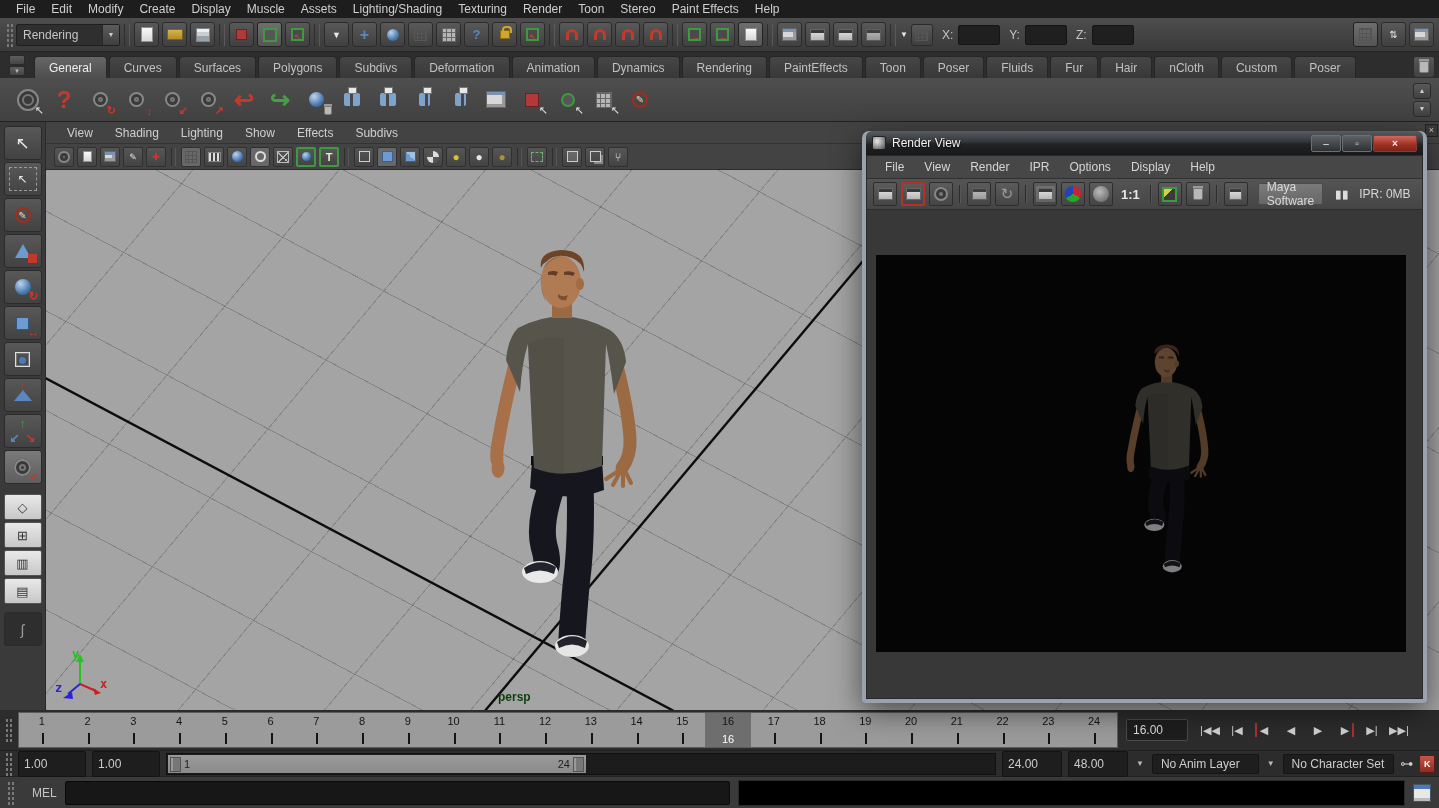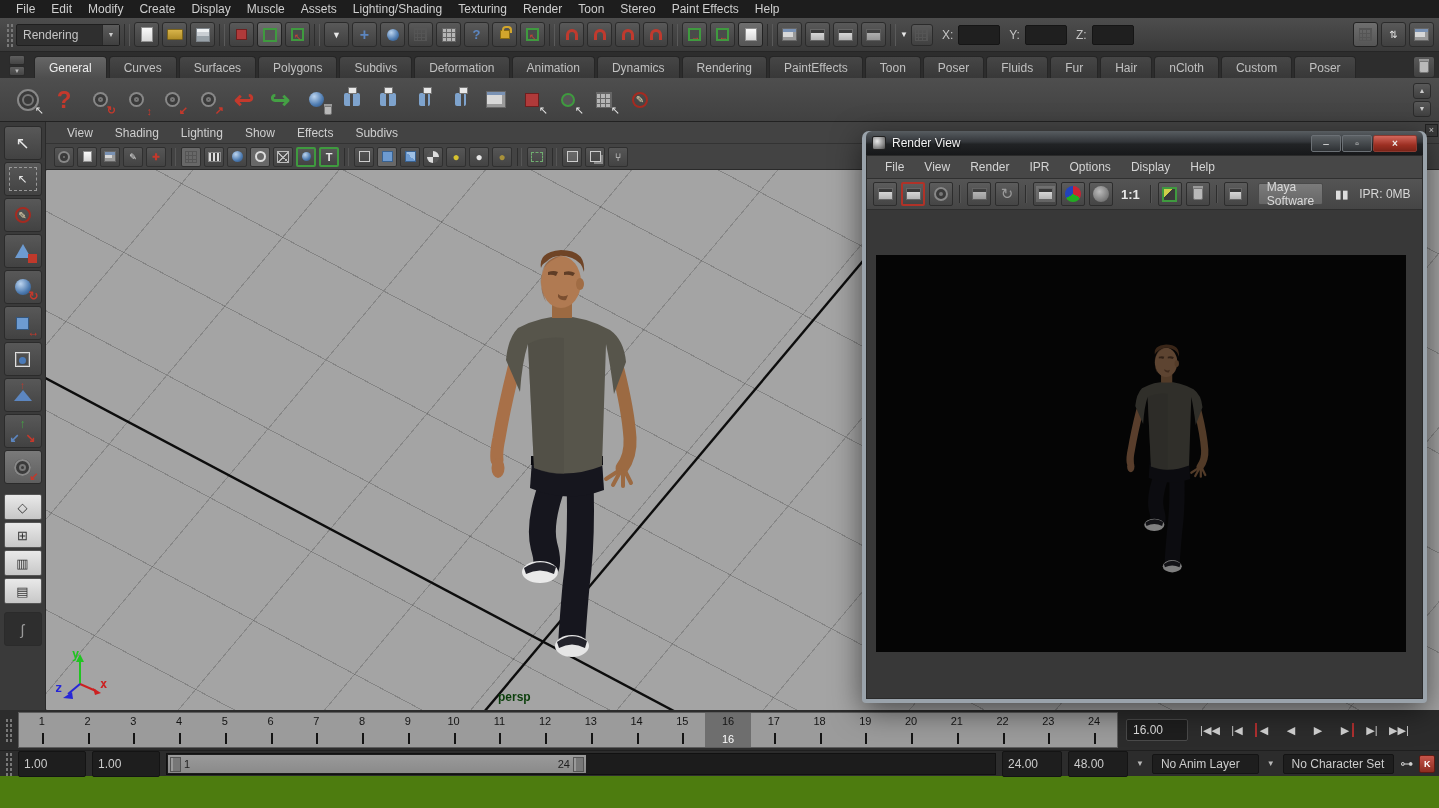--- a/index.html
+++ b/index.html
@@ -783,14 +783,21 @@
         <span>No Anim Layer</span>
       </div>
     <span class="ddarrow">▼</span>
     <div class="selbox" style="width:128px">
         <span>No Character Set</span>
       </div>
     <span class="keyicon">⊶</span>
     <div class="autokey">K</div>
   </div>
 
+  <div class="cmdline">
+    <div class="grip"></div>
+    <span class="mel-label">MEL</span>
+    <input class="mel-input" style="">
+    <div class="mel-result"></div>
+    <div class="scripted"></div>
+  </div>
 
 </div>
 
 </body></html>

